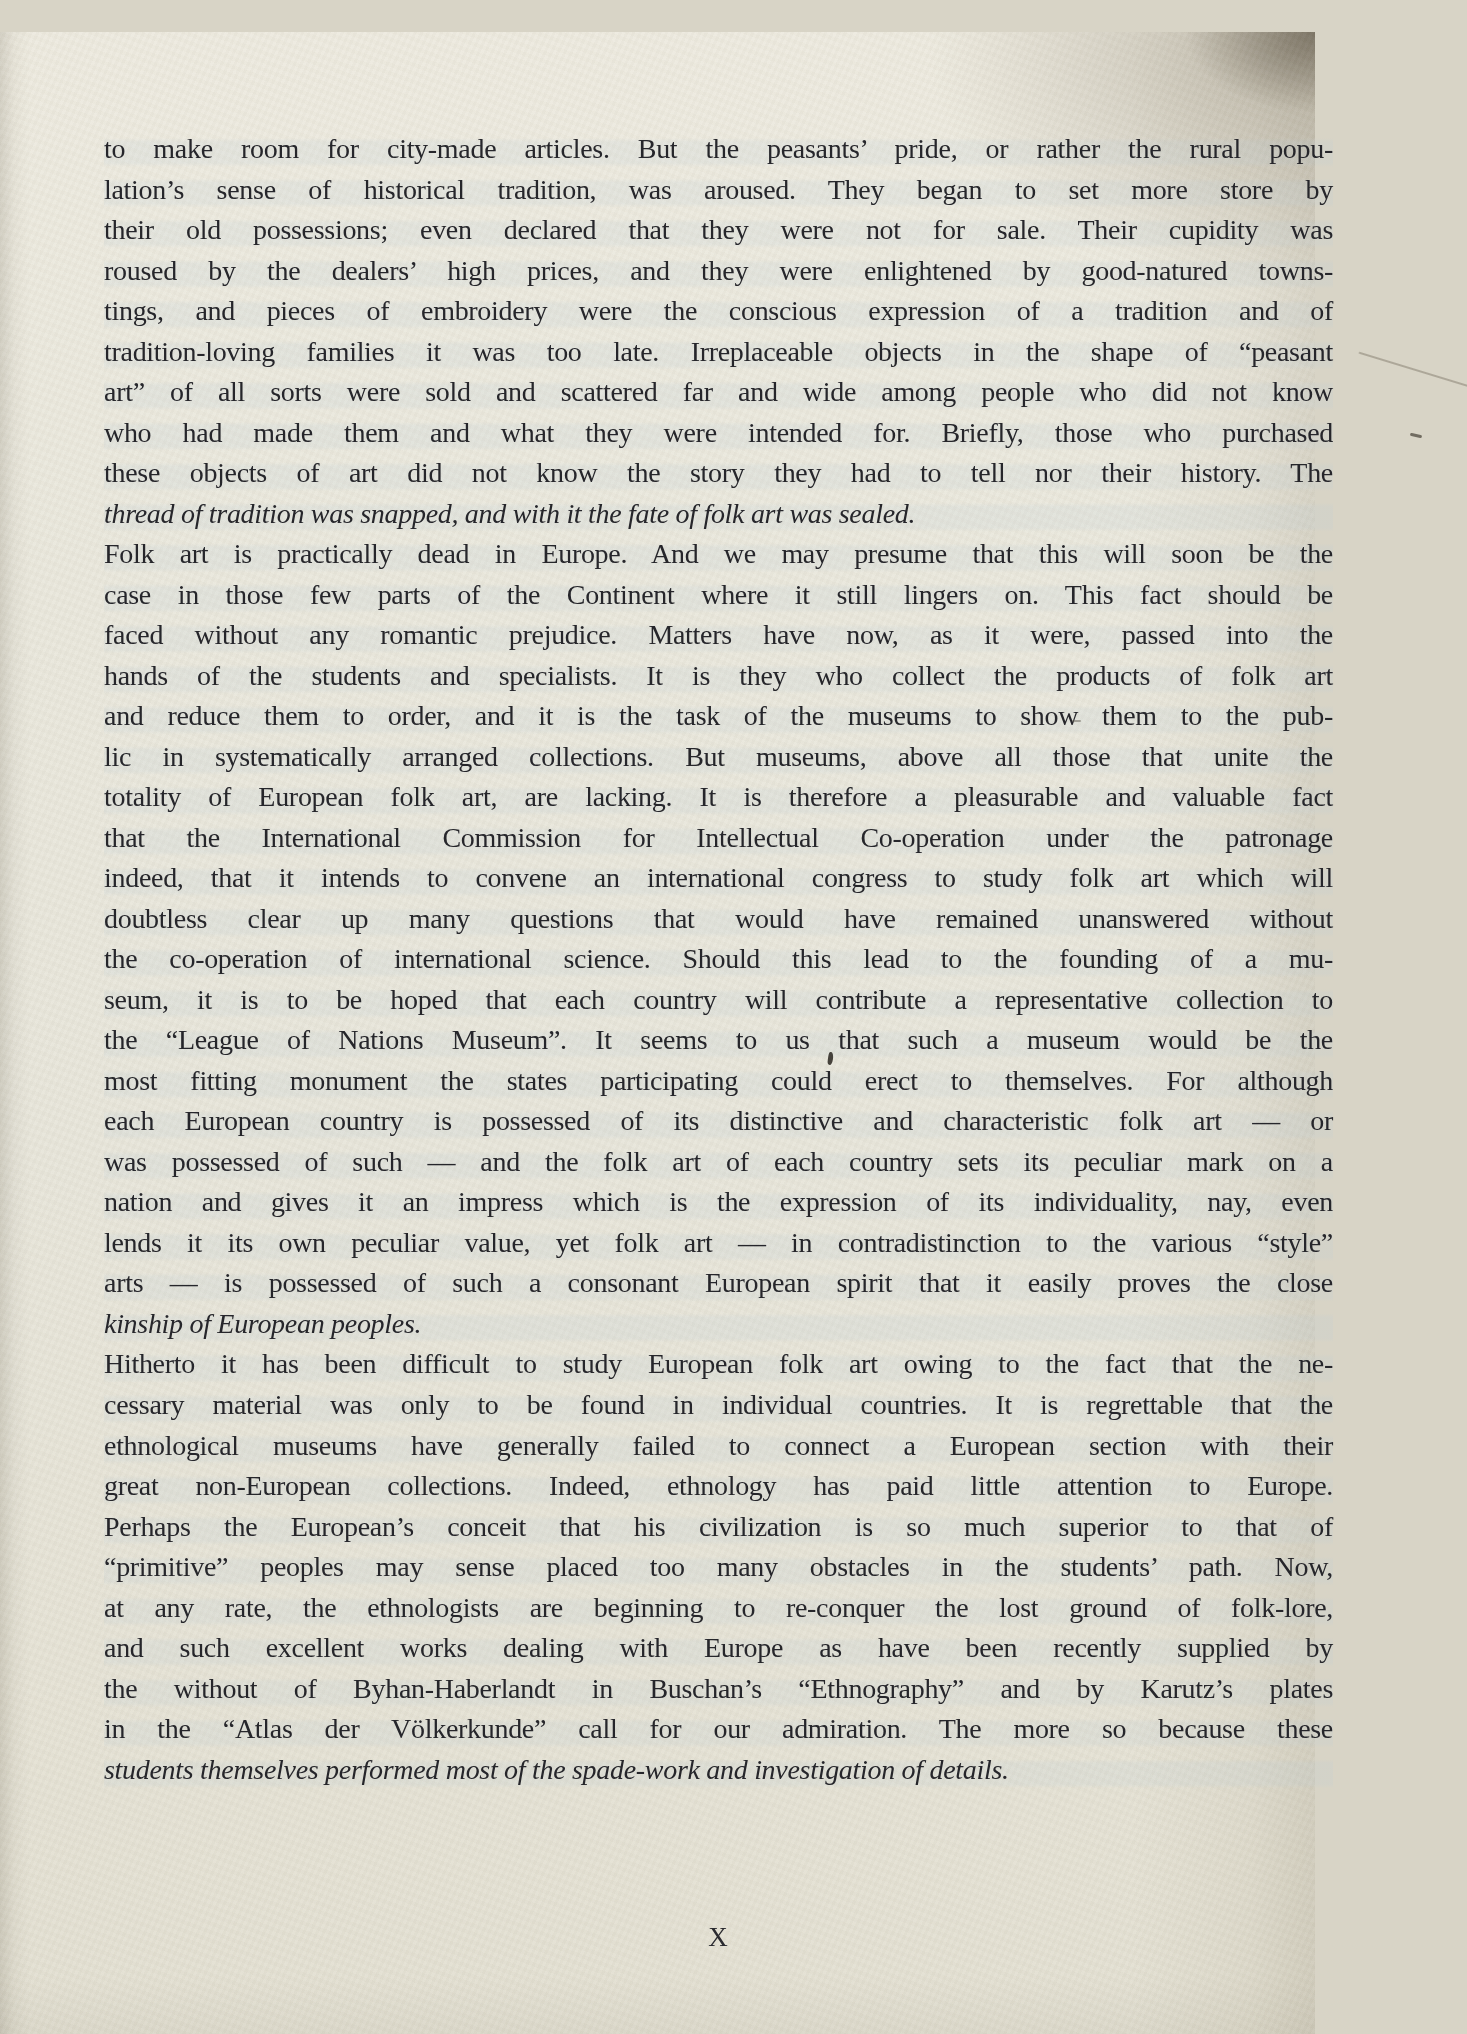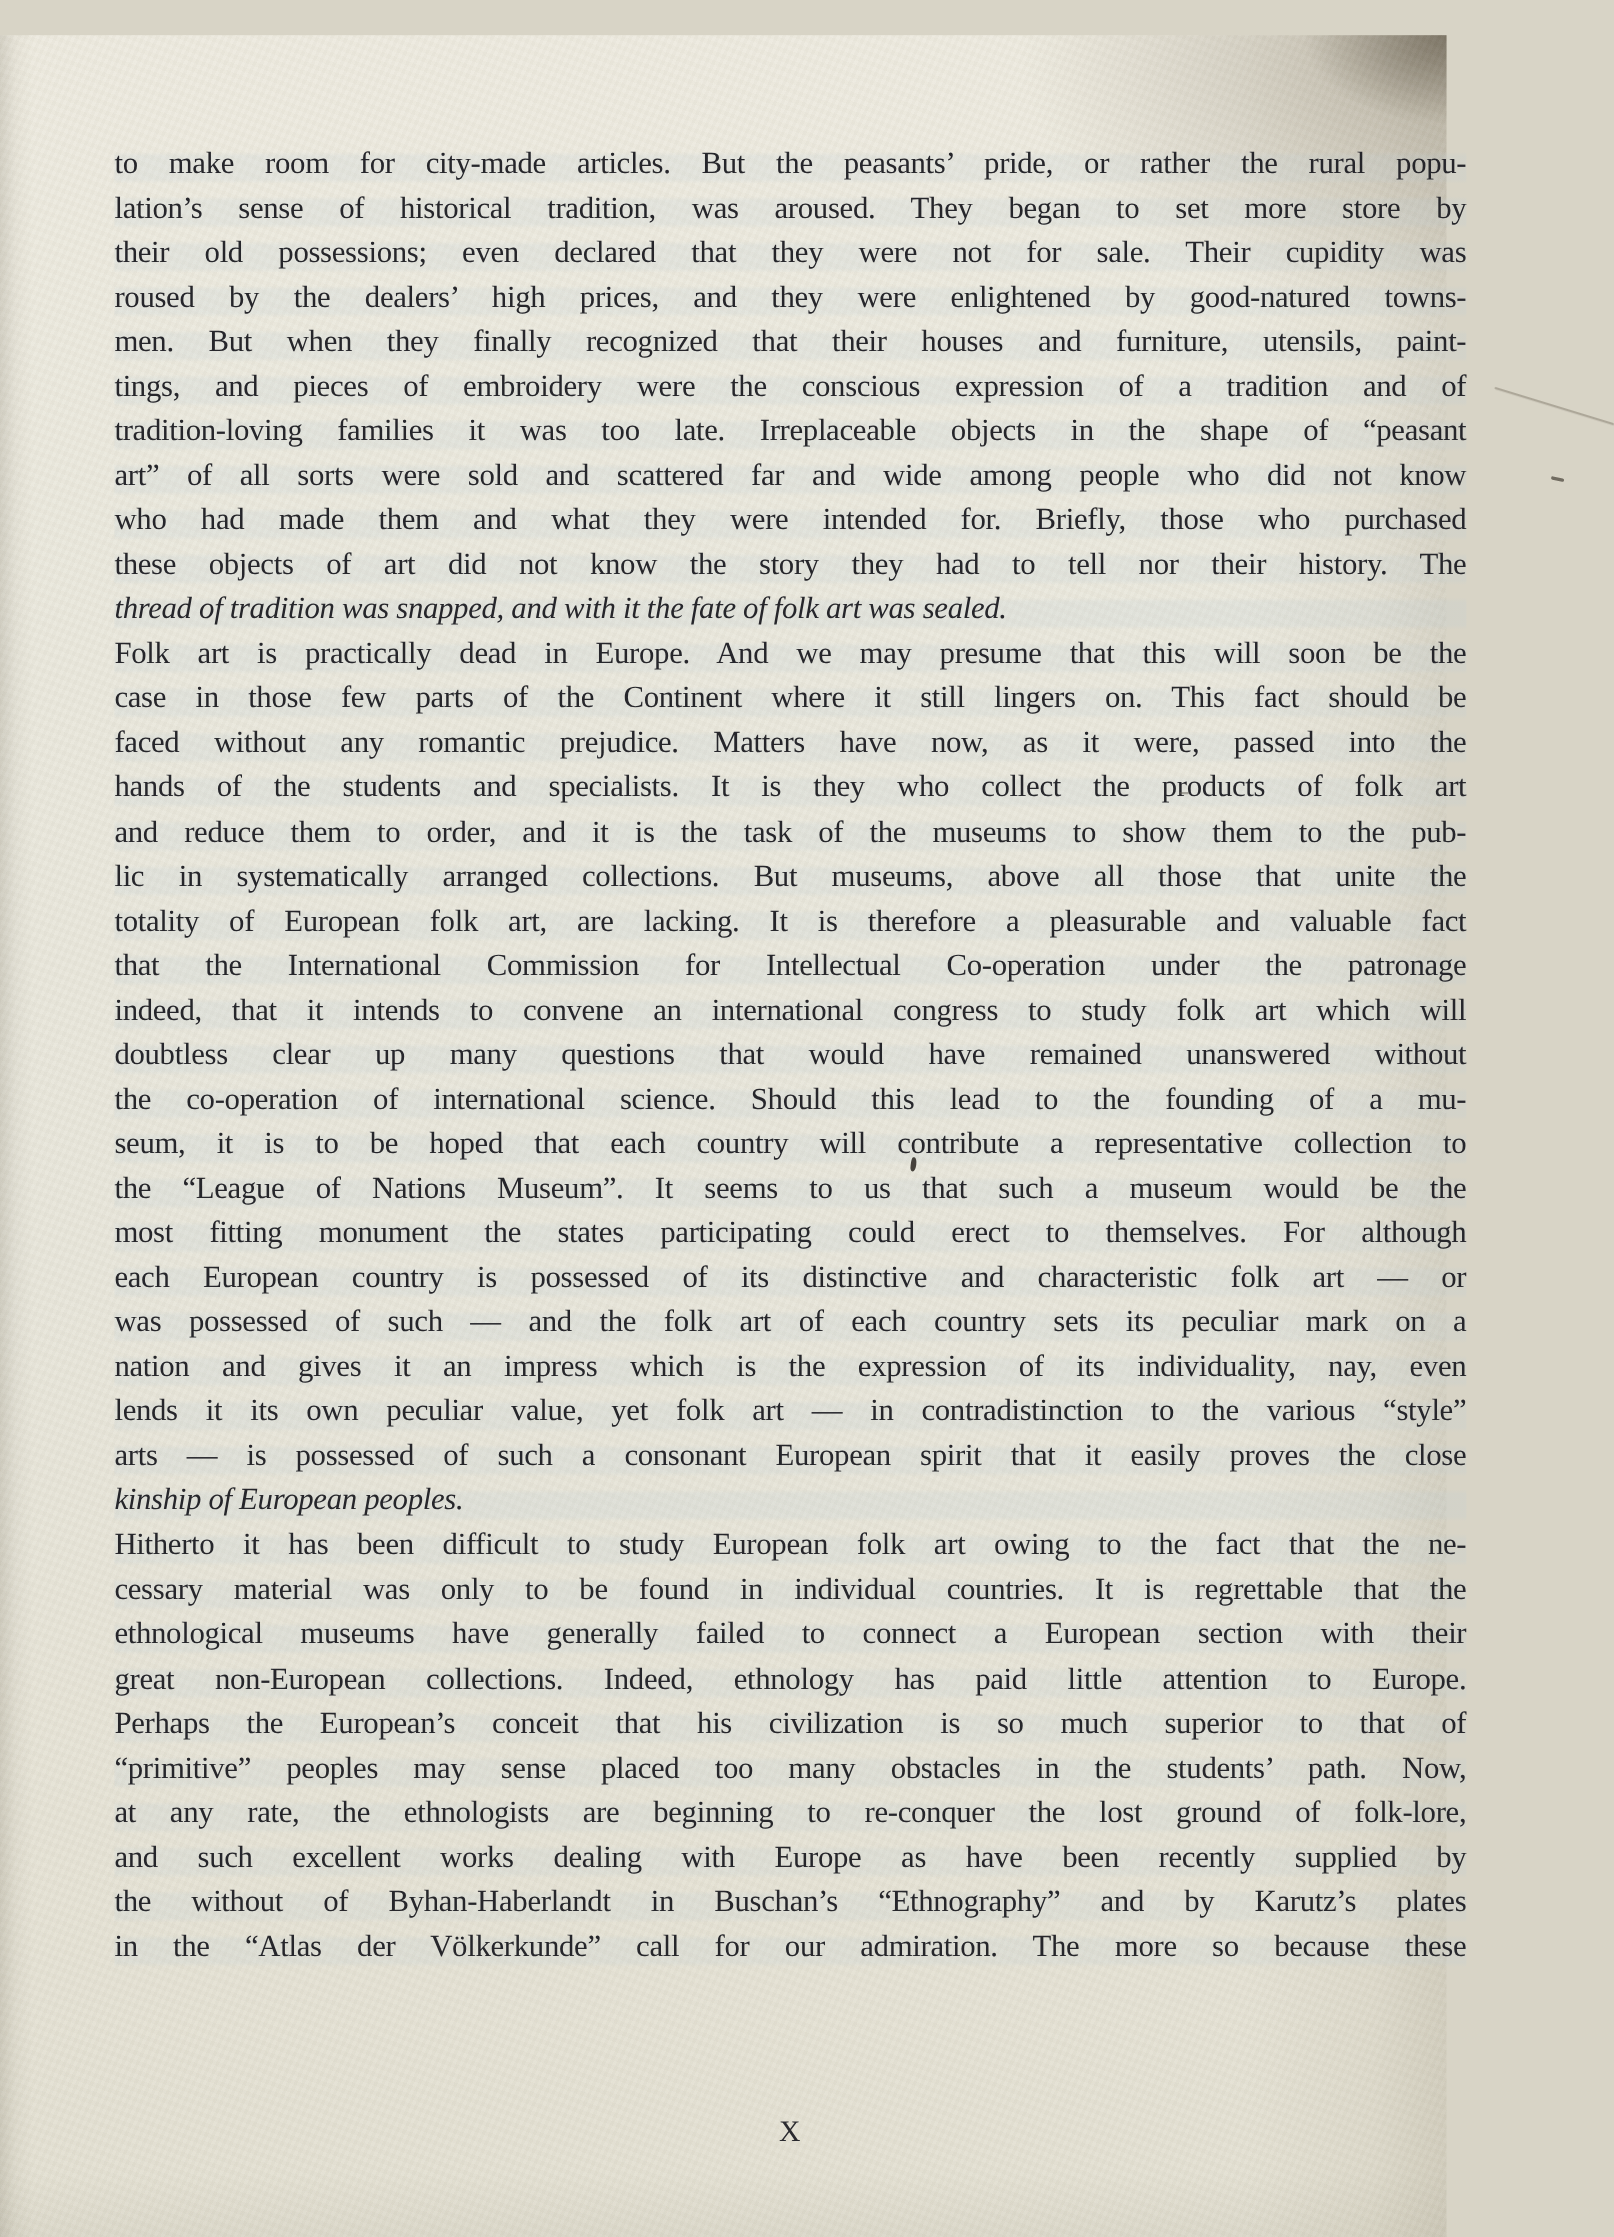--- a/index.html
+++ b/index.html
@@ -105,21 +105,20 @@
 </style>
 </head>
 <body>
 
 <div id="page">
   <div id="text-block">
       <div class="text-line">to make room for city-made articles. But the peasants’ pride, or rather the rural popu-</div>
       <div class="text-line">lation’s sense of historical tradition, was aroused. They began to set more store by</div>
       <div class="text-line">their old possessions; even declared that they were not for sale. Their cupidity was</div>
       <div class="text-line">roused by the dealers’ high prices, and they were enlightened by good-natured towns-</div>
-      <div class="text-line">men. But when they finally recognized that their houses and furniture, utensils, paint-</div>
       <div class="text-line">tings, and pieces of embroidery were the conscious expression of a tradition and of</div>
       <div class="text-line">tradition-loving families it was too late. Irreplaceable objects in the shape of “peasant</div>
       <div class="text-line">art” of all sorts were sold and scattered far and wide among people who did not know</div>
       <div class="text-line">who had made them and what they were intended for. Briefly, those who purchased</div>
       <div class="text-line">these objects of art did not know the story they had to tell nor their history. The</div>
       <div class="text-line para-end">thread of tradition was snapped, and with it the fate of folk art was sealed.</div>
       <div class="text-line">Folk art is practically dead in Europe. And we may presume that this will soon be the</div>
       <div class="text-line">case in those few parts of the Continent where it still lingers on. This fact should be</div>
       <div class="text-line">faced without any romantic prejudice. Matters have now, as it were, passed into the</div>
       <div class="text-line">hands of the students and specialists. It is they who collect the products of folk art</div>
@@ -142,19 +141,20 @@
       <div class="text-line">Hitherto it has been difficult to study European folk art owing to the fact that the ne-</div>
       <div class="text-line">cessary material was only to be found in individual countries. It is regrettable that the</div>
       <div class="text-line">ethnological museums have generally failed to connect a European section with their</div>
       <div class="text-line">great non-European collections. Indeed, ethnology has paid little attention to Europe.</div>
       <div class="text-line">Perhaps the European’s conceit that his civilization is so much superior to that of</div>
       <div class="text-line">“primitive” peoples may sense placed too many obstacles in the students’ path. Now,</div>
       <div class="text-line">at any rate, the ethnologists are beginning to re-conquer the lost ground of folk-lore,</div>
       <div class="text-line">and such excellent works dealing with Europe as have been recently supplied by</div>
       <div class="text-line">the without of Byhan-Haberlandt in Buschan’s “Ethnography” and by Karutz’s plates</div>
       <div class="text-line">in the “Atlas der Völkerkunde” call for our admiration. The more so because these</div>
+      <div class="text-line para-end">students themselves performed most of the spade-work and investigation of details.</div>
     </div>
   <div id="folio">X</div>
   <div class="crease"></div>
   <div class="speck-a"></div>
   <div class="speck-b"></div>
   <div class="speck-c"></div>
 </div>
 
 </body></html>

